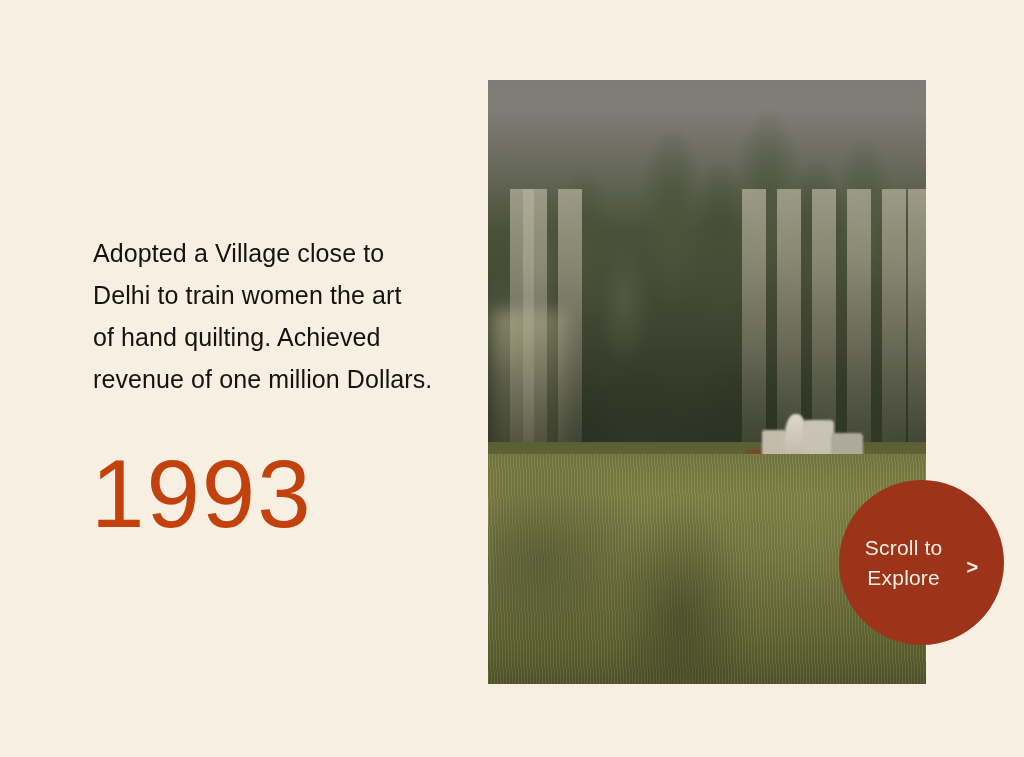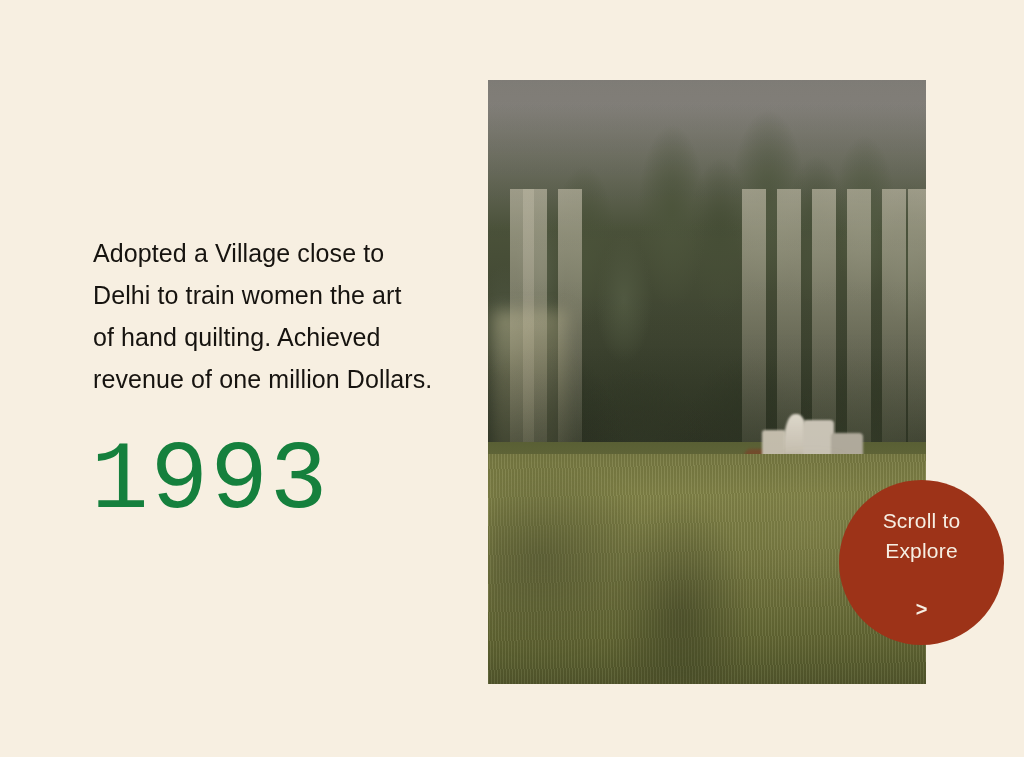--- a/index.html
+++ b/index.html
@@ -35,28 +35,28 @@
     font-family:"Liberation Sans", sans-serif;
     font-size:25px;
     line-height:42px;
     letter-spacing:0.1px;
     color:#16130f;
     font-weight:400;
     white-space:pre-line;
   }
 
   .milestone-year {
-    margin-top:10px;
+    margin-top:22px;
     margin-left:-2px;
-    font-family:Liberation Mono, monospace;
+    font-family:Liberation Sans, sans-serif;
     font-size:96px;
     line-height:96px;
     font-weight:300;
     letter-spacing:2px;
-    color:#15803d;
+    color:#c2410c;
   }
 
   
   .photo {
     position:absolute;
     left:476px;
     top:68px;
     width:438px;
     height:604px;
     overflow:hidden;
@@ -205,21 +205,21 @@
   
   .scroll-circle {
     position:absolute;
     left:827px;
     top:468px;
     width:165px;
     height:165px;
     border-radius:50%;
     background:#9d3318;
     display:flex;
-    flex-direction:column;
+    flex-direction:row;
     align-items:center;
     justify-content:center;
     cursor:pointer;
     z-index:5;
   }
   .scroll-label {
     color:#f6efe3;
     font-family:"Liberation Sans", sans-serif;
     font-size:21px;
     line-height:30px;

